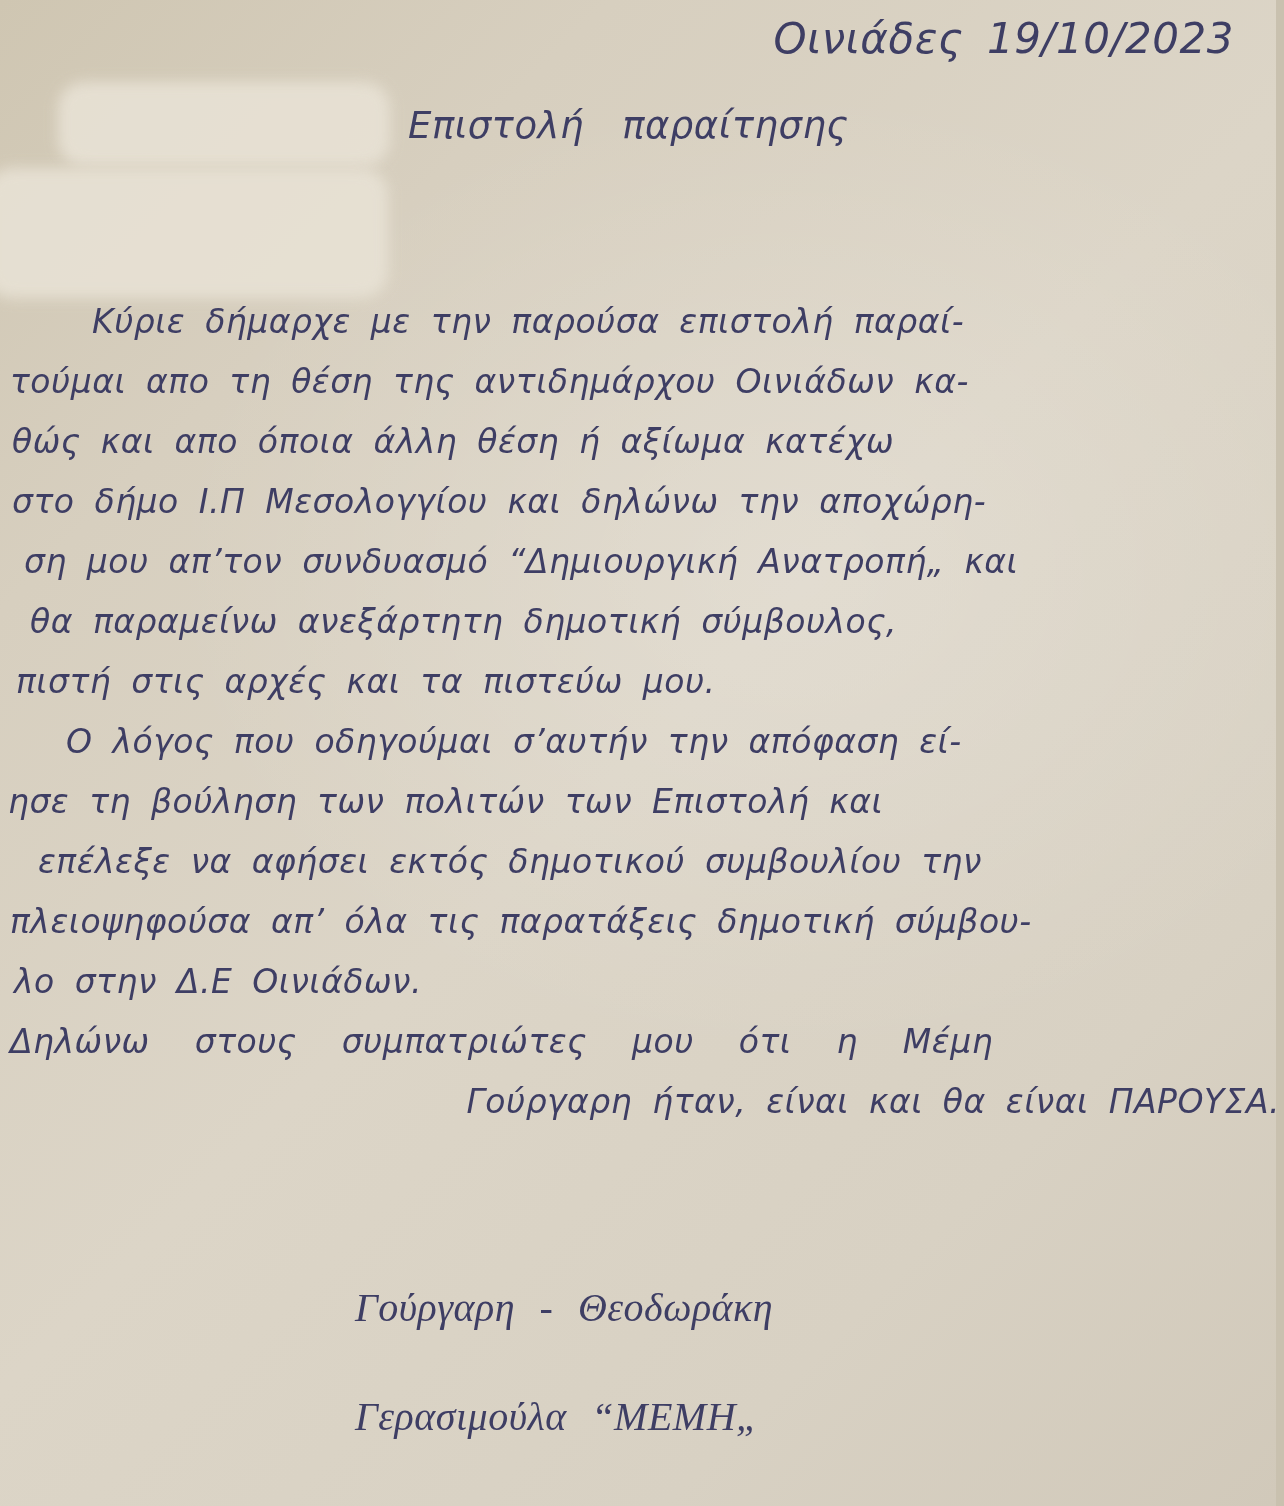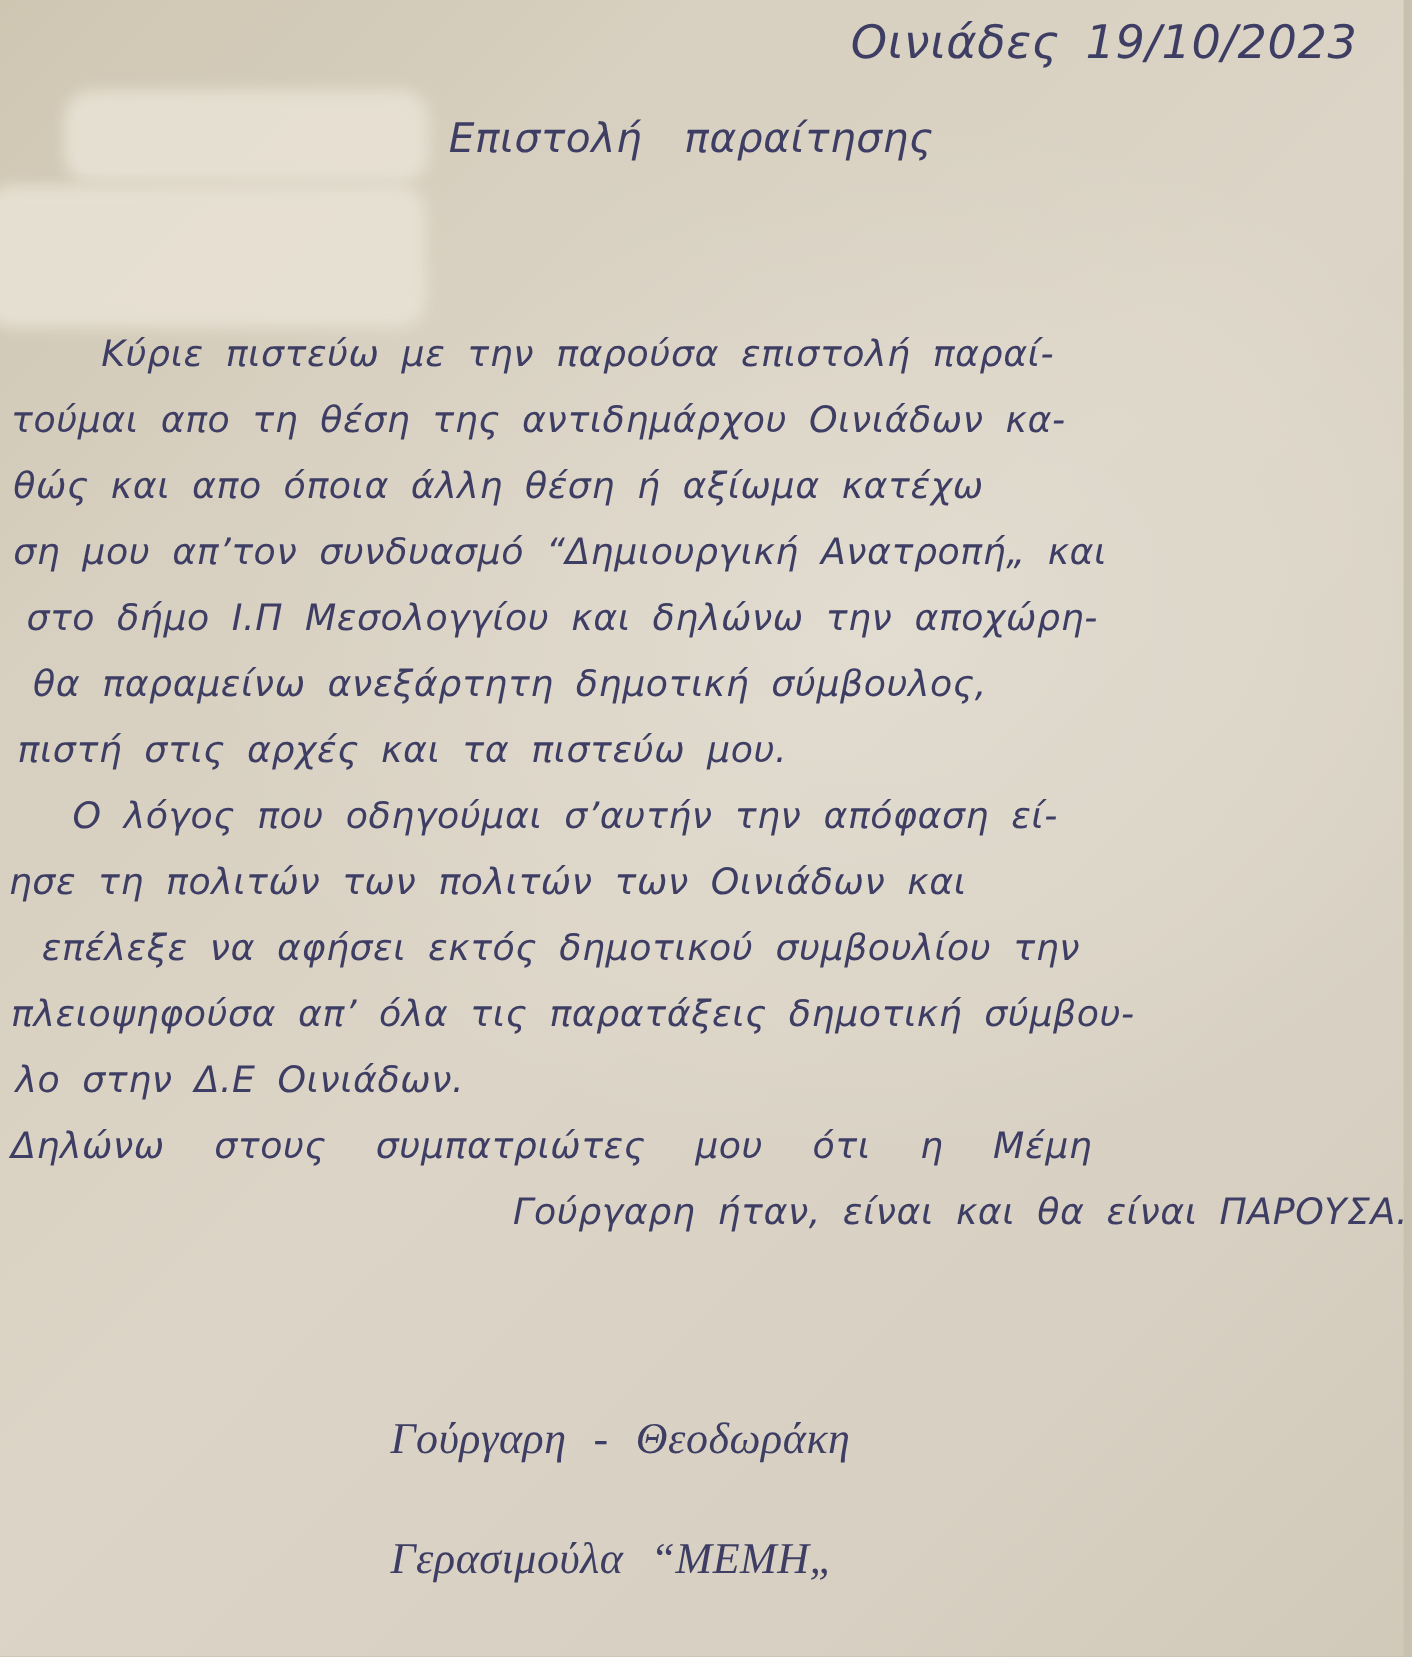--- a/index.html
+++ b/index.html
@@ -89,29 +89,29 @@
 <div class="page">
 
   <div class="redaction redaction-1"></div>
   <div class="redaction redaction-2"></div>
 
   <div class="date-line ink">Οινιάδες 19/10/2023</div>
 
   <div class="doc-title ink">Επιστολή παραίτησης</div>
 
   <div class="body-text">
-    <div class="body-line ink">Κύριε πιστεύω με την παρούσα επιστολή παραί-</div>
+    <div class="body-line ink">Κύριε δήμαρχε με την παρούσα επιστολή παραί-</div>
     <div class="body-line ink">τούμαι απο τη θέση της αντιδημάρχου Οινιάδων κα-</div>
     <div class="body-line ink">θώς και απο όποια άλλη θέση ή αξίωμα κατέχω</div>
+    <div class="body-line ink">στο δήμο Ι.Π Μεσολογγίου και δηλώνω την αποχώρη-</div>
     <div class="body-line ink">ση μου απ’τον συνδυασμό “Δημιουργική Ανατροπή„ και</div>
-    <div class="body-line ink">στο δήμο Ι.Π Μεσολογγίου και δηλώνω την αποχώρη-</div>
     <div class="body-line ink">θα παραμείνω ανεξάρτητη δημοτική σύμβουλος,</div>
     <div class="body-line ink">πιστή στις αρχές και τα πιστεύω μου.</div>
     <div class="body-line ink">Ο λόγος που οδηγούμαι σ’αυτήν την απόφαση εί-</div>
-    <div class="body-line ink">ησε τη πολιτών των πολιτών των Οινιάδων και</div>
+    <div class="body-line ink">ησε τη βούληση των πολιτών των Επιστολή και</div>
     <div class="body-line ink">επέλεξε να αφήσει εκτός δημοτικού συμβουλίου την</div>
     <div class="body-line ink">πλειοψηφούσα απ’ όλα τις παρατάξεις δημοτική σύμβου-</div>
     <div class="body-line ink">λο στην Δ.Ε Οινιάδων.</div>
     <div class="body-line ink">Δηλώνω στους συμπατριώτες μου ότι η Μέμη</div>
     <div class="body-line ink">Γούργαρη ήταν, είναι και θα είναι ΠΑΡΟΥΣΑ.</div>
   </div>
 
   <div class="signature">
     <div class="signature-line signature-line-1 ink">Γούργαρη - Θεοδωράκη</div>
     <div class="signature-line ink">Γερασιμούλα “ΜΕΜΗ„</div>

